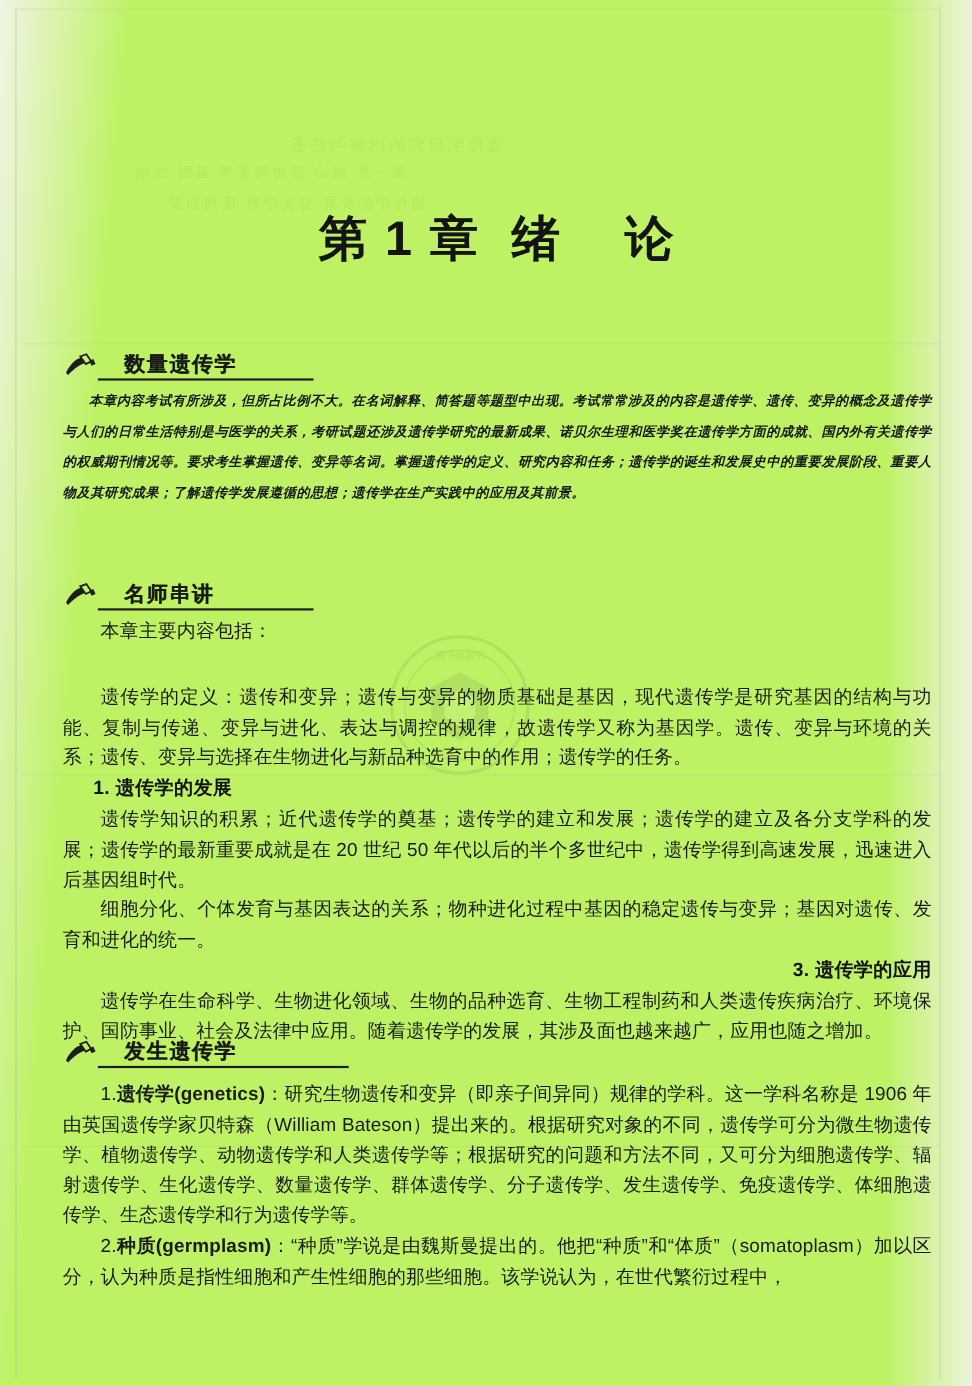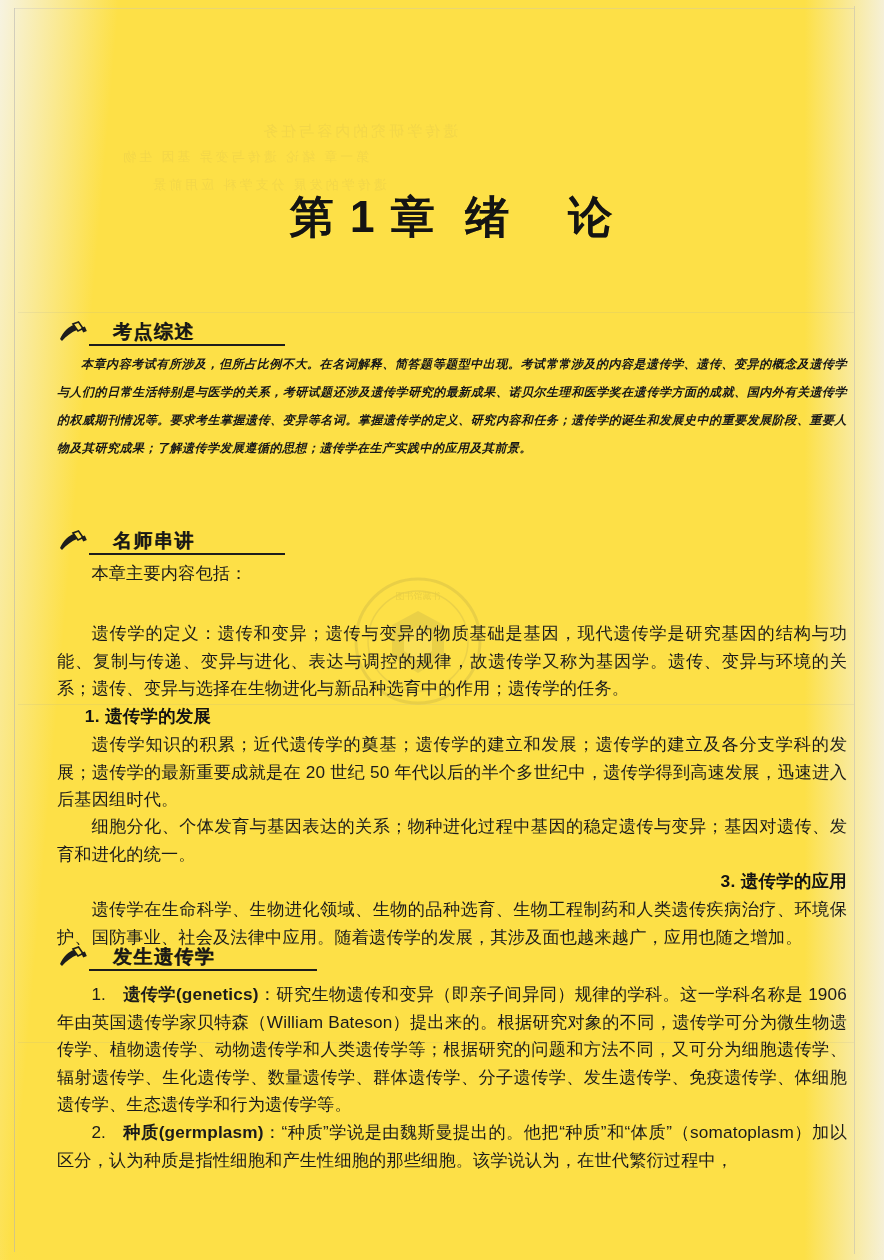--- a/index.html
+++ b/index.html
@@ -11,21 +11,21 @@
     font-family: "Liberation Serif", "DejaVu Serif", serif;
   }
 
   
   .page {
     position: relative;
     width: 884px;
     height: 1260px;
     margin: 0 auto;
     overflow: hidden;
-    background: #fde047;
+    background: #bef264;
   }
 
   
   .paper-tint {
     position: absolute;
     inset: 0;
     background:
       radial-gradient(ellipse 150% 120% at 50% 45%, rgba(255,255,255,0) 55%, rgba(236,234,230,0.55) 100%),
       linear-gradient(95deg, rgba(246,245,242,0.9) 0%, rgba(255,255,255,0) 12%),
       linear-gradient(270deg, rgba(244,243,240,0.85) 0%, rgba(255,255,255,0) 9%);
@@ -181,21 +181,21 @@
     width: 790px;
     font-family: "Liberation Sans", "DejaVu Sans", sans-serif;
     font-size: 17.4px;
     font-weight: 700;
     color: #131313;
     text-indent: 1.6em;
     letter-spacing: 0.3px;
     line-height: 27px;
   }
 
-  .term-label { font-weight: 700; margin-left: 17px; }
+  .term-label { font-weight: 700; }
 
   
   .streak {
     position: absolute;
     left: 18px;
     width: 836px;
     height: 1px;
     background: rgba(170,166,160,0.16);
     pointer-events: none;
   }
@@ -234,21 +234,21 @@
 
     <div class="section-header" style="top:312px;">
       <span class="pen-icon">
         <svg width="34" height="26" viewBox="0 0 34 26" xmlns="http://www.w3.org/2000/svg">
           <path d="M3 20 C6 13, 12 7, 17 6 L20 11 C15 13, 9 17, 5 22 Z" fill="#1d1d1d"></path>
           <path d="M16 5 L21 12 L26 9.5 L21.5 3 Z" fill="none" stroke="#1d1d1d" stroke-width="1.6"></path>
           <rect x="25" y="8" width="4" height="5" fill="#1d1d1d" transform="rotate(-24 27 10.5)"></rect>
         </svg>
       </span>
       <span class="section-head-inner">
-        <span class="section-title">考点综述</span>
+        <span class="section-title">数量遗传学</span>
         <span class="section-rule" style="width:196px;"></span>
       </span>
     </div>
 
     <div class="para kai indent" style="top:350px;">本章内容考试有所涉及，但所占比例不大。在名词解释、简答题等题型中出现。考试常常涉及的内容是遗传学、遗传、变异的概念及遗传学与人们的日常生活特别是与医学的关系，考研试题还涉及遗传学研究的最新成果、诺贝尔生理和医学奖在遗传学方面的成就、国内外有关遗传学的权威期刊情况等。要求考生掌握遗传、变异等名词。掌握遗传学的定义、研究内容和任务；遗传学的诞生和发展史中的重要发展阶段、重要人物及其研究成果；了解遗传学发展遵循的思想；遗传学在生产实践中的应用及其前景。</div>
 
     <div class="section-header" style="top:521px;">
       <span class="pen-icon">
         <svg width="34" height="26" viewBox="0 0 34 26" xmlns="http://www.w3.org/2000/svg">
           <path d="M3 20 C6 13, 12 7, 17 6 L20 11 C15 13, 9 17, 5 22 Z" fill="#1d1d1d"></path>

